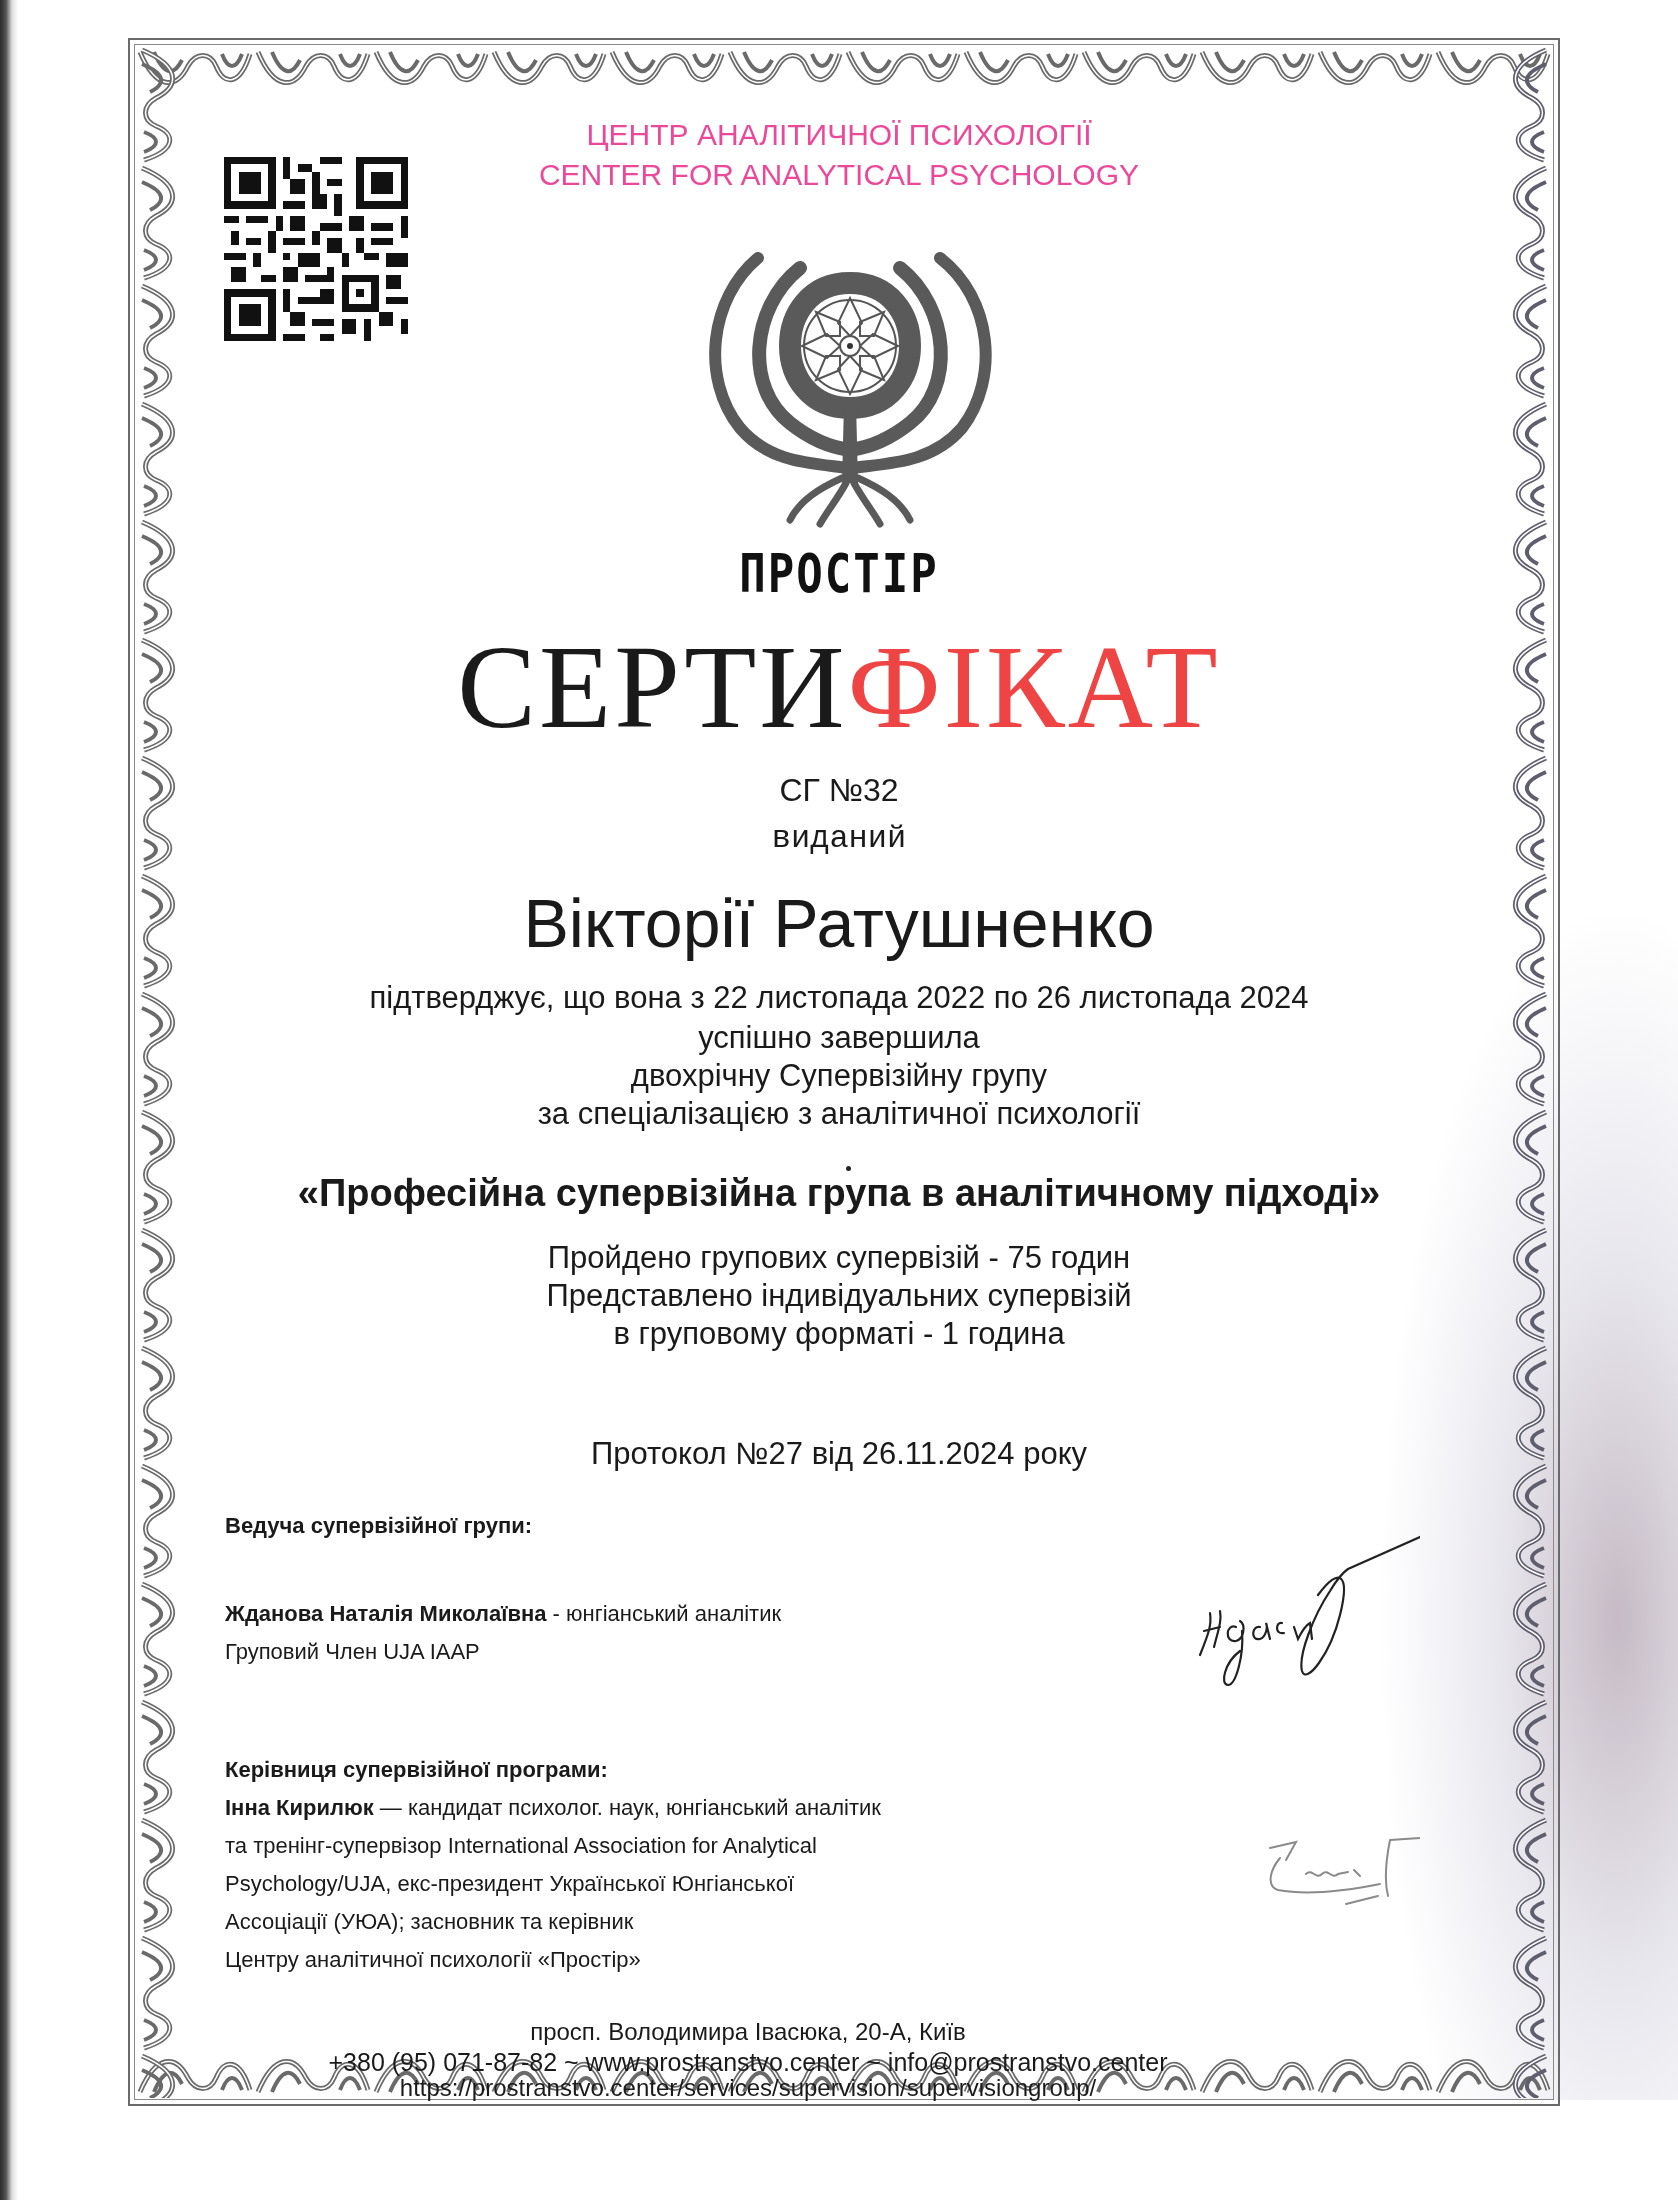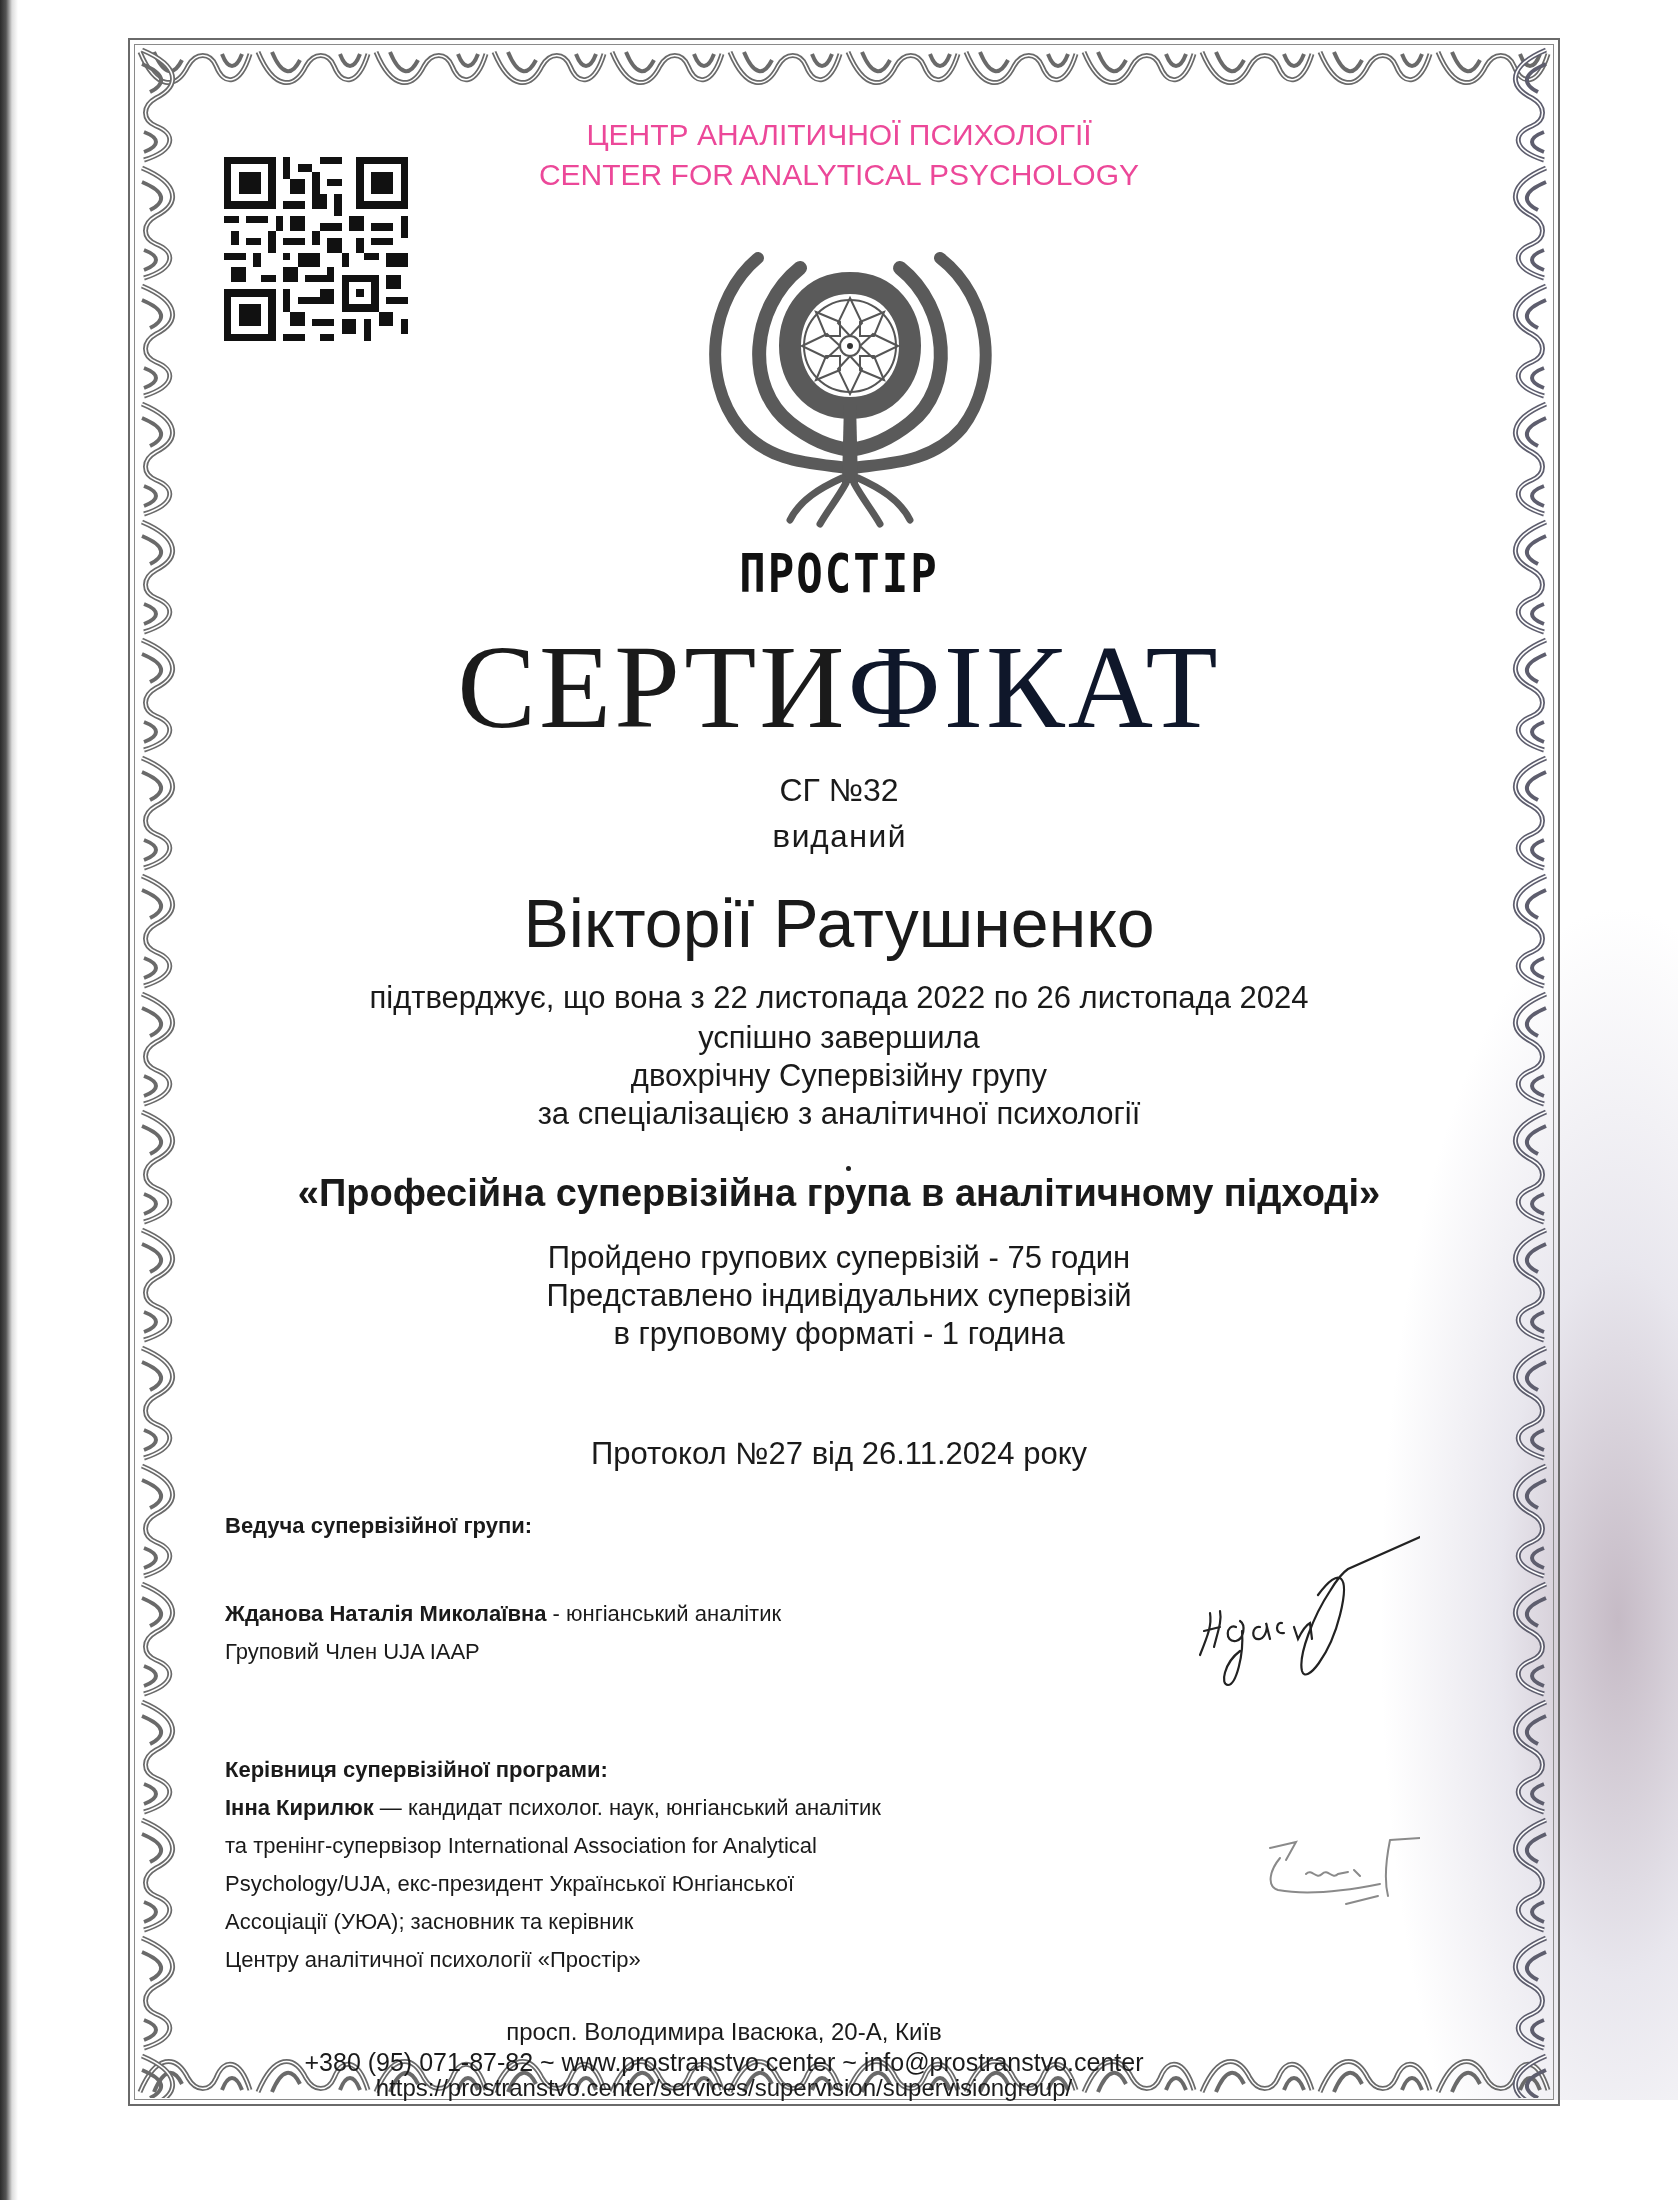--- a/index.html
+++ b/index.html
@@ -50,42 +50,42 @@
       font-family: "DejaVu Sans Mono", monospace; font-weight: bold;
       font-size: 44px; letter-spacing: 2px; color: #111;
       transform: scaleY(1.2);
     }
     .title {
       position: absolute; left: 0; width: 1678px; top: 620px; text-align: center;
       font-family: "Liberation Serif", serif;
       font-size: 118px; letter-spacing: 3px; color: #1a1a1a;
     }
     .title .g1 { color: #1a1a1a; }
-    .title .g2 { color: #0f172a; }
+    .title .g2 { color: #ef4444; }
     .center-line {
       position: absolute; left: 0; width: 1678px; text-align: center;
       font-family: "Liberation Sans", sans-serif; color: #1a1a1a;
     }
     .cert-no { top: 772px; font-size: 32px; }
     .issued { top: 820px; font-size: 32px; font-family: Liberation Mono, monospace; }
     .recipient { top: 884px; font-size: 68px; }
     .body-line { font-size: 31px; }
     .course-title { top: 1172px; font-size: 38px; font-weight: bold; }
     .dot {
       position: absolute; left: 846px; top: 1166px; width: 5px; height: 5px;
       background: #222; border-radius: 50%;
     }
     .left-block {
       position: absolute; left: 225px; font-size: 22px; line-height: 36px; color: #1a1a1a;
     }
     .bold { font-weight: bold; }
     .signature { position: absolute; }
     .footer-line {
-      position: absolute; left: 0; width: 1448px; text-align: center;
-      font-size: 24px; color: #1a1a1a;
+      position: absolute; left: 15px; width: 1448px; text-align: center;
+      font-size: 24px; color: #1a1a1a; padding-left: 9px;
     }
   </style>
 </head>
 <body>
 
 <div class="left-edge"></div>
 <div class="right-shadow"></div>
 
 <div class="frame"></div>
 <div class="frame-inner"></div>

